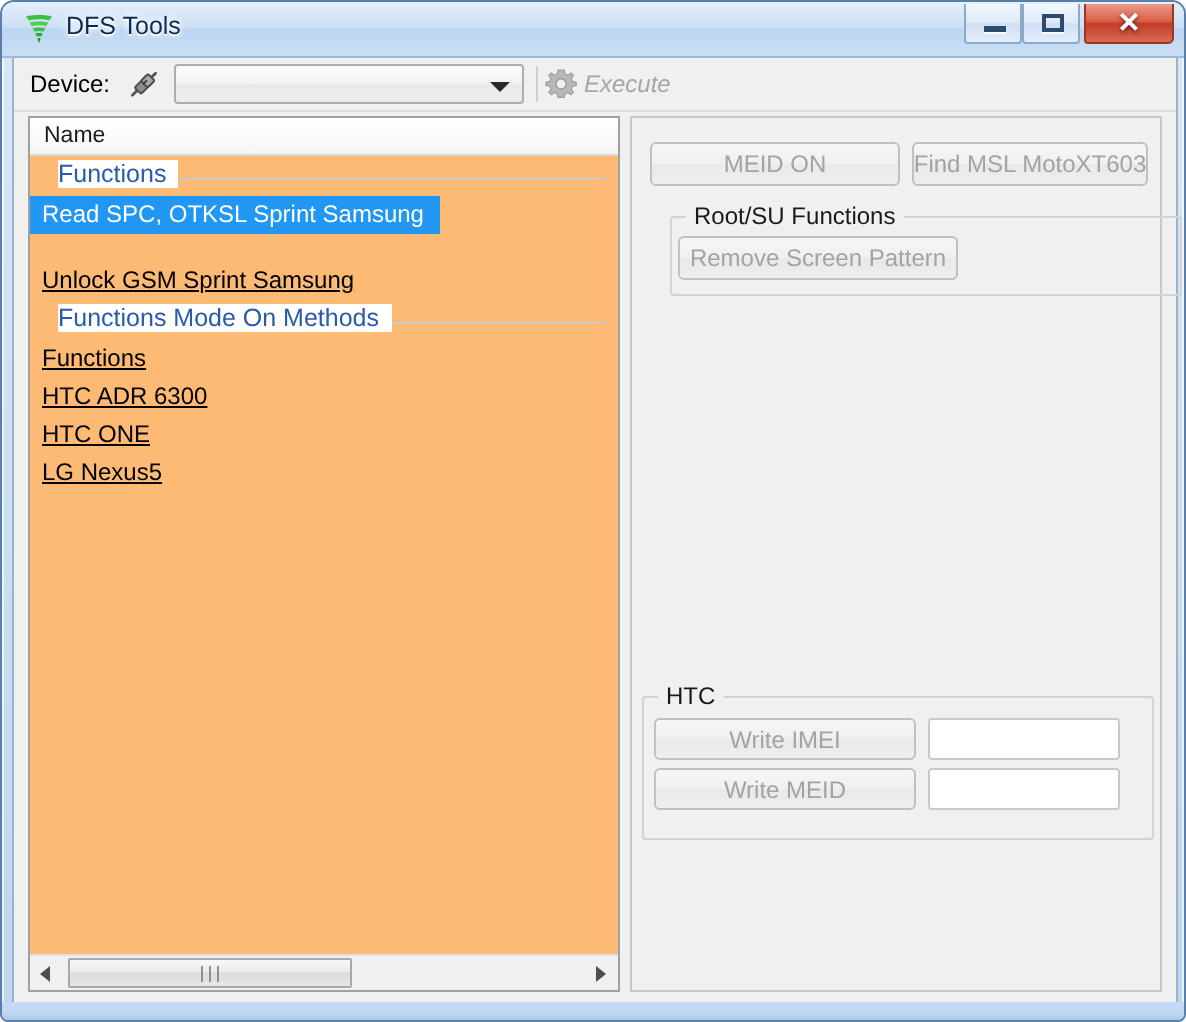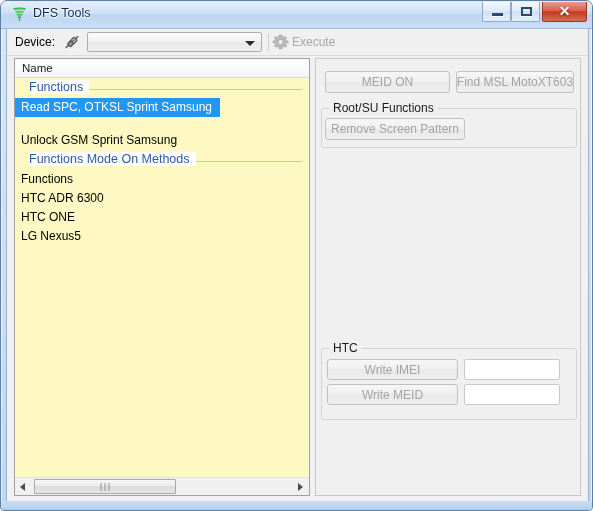--- a/index.html
+++ b/index.html
@@ -181,29 +181,30 @@
   #gear-icon {
     position: absolute;
     left: 265px; top: 5px;
     width: 17px; height: 17px;
   }
   #execute-label {
     position: absolute;
     left: 285px; top: 6px;
     font-size: 12px;
     color: #a6a6a6;
+    font-style: italic;
   }
 
   
   #list-panel {
     position: absolute;
     left: 7px; top: 29px;
     width: 296px;
     height: 438px;
-    background: #fef9c3;
+    background: #fdba74;
     border: 1px solid #a0a0a0;
     box-sizing: border-box;
   }
   #list-header {
     position: absolute;
     left: 0; top: 0;
     width: 294px;
     height: 19px;
     background: linear-gradient(to bottom, #ffffff 0%, #fbfbfb 50%, #f3f3f3 100%);
     border-bottom: 1px solid #d9d9d9;
@@ -214,20 +215,21 @@
     left: 7px; top: 3px;
     font-size: 11.5px;
     color: #1a1a1a;
   }
   #list-body {
     position: absolute;
     left: 0; top: 19px;
     width: 294px;
     height: 400px;
     overflow: hidden;
+    text-decoration: underline;
   }
   .group-row {
     position: relative;
     height: 20px;
     padding-left: 14px;
     box-sizing: border-box;
   }
   .group-label {
     position: relative;
     display: inline-block;
@@ -357,21 +359,21 @@
   }
   .groupbox-title {
     position: absolute;
     top: -8px; left: 7px;
     background: #f0f0f0;
     padding: 0 4px;
     font-size: 12px;
     color: #1a1a1a;
     white-space: nowrap;
   }
-  #gb-root { left: 5px; top: 49px; width: 256px; height: 40px; }
+  #gb-root { left: 19px; top: 49px; width: 256px; height: 40px; }
   #btn-remove-pattern { left: 3px; top: 9px; width: 140px; height: 22px; }
 
   #gb-htc { left: 5px; top: 289px; width: 256px; height: 72px; }
   #btn-write-imei { left: 5px; top: 10px; width: 131px; height: 21px; }
   #btn-write-meid { left: 5px; top: 35px; width: 131px; height: 21px; }
 
   .text-input {
     position: absolute;
     background: #ffffff;
     border: 1px solid #c9c9c9;

